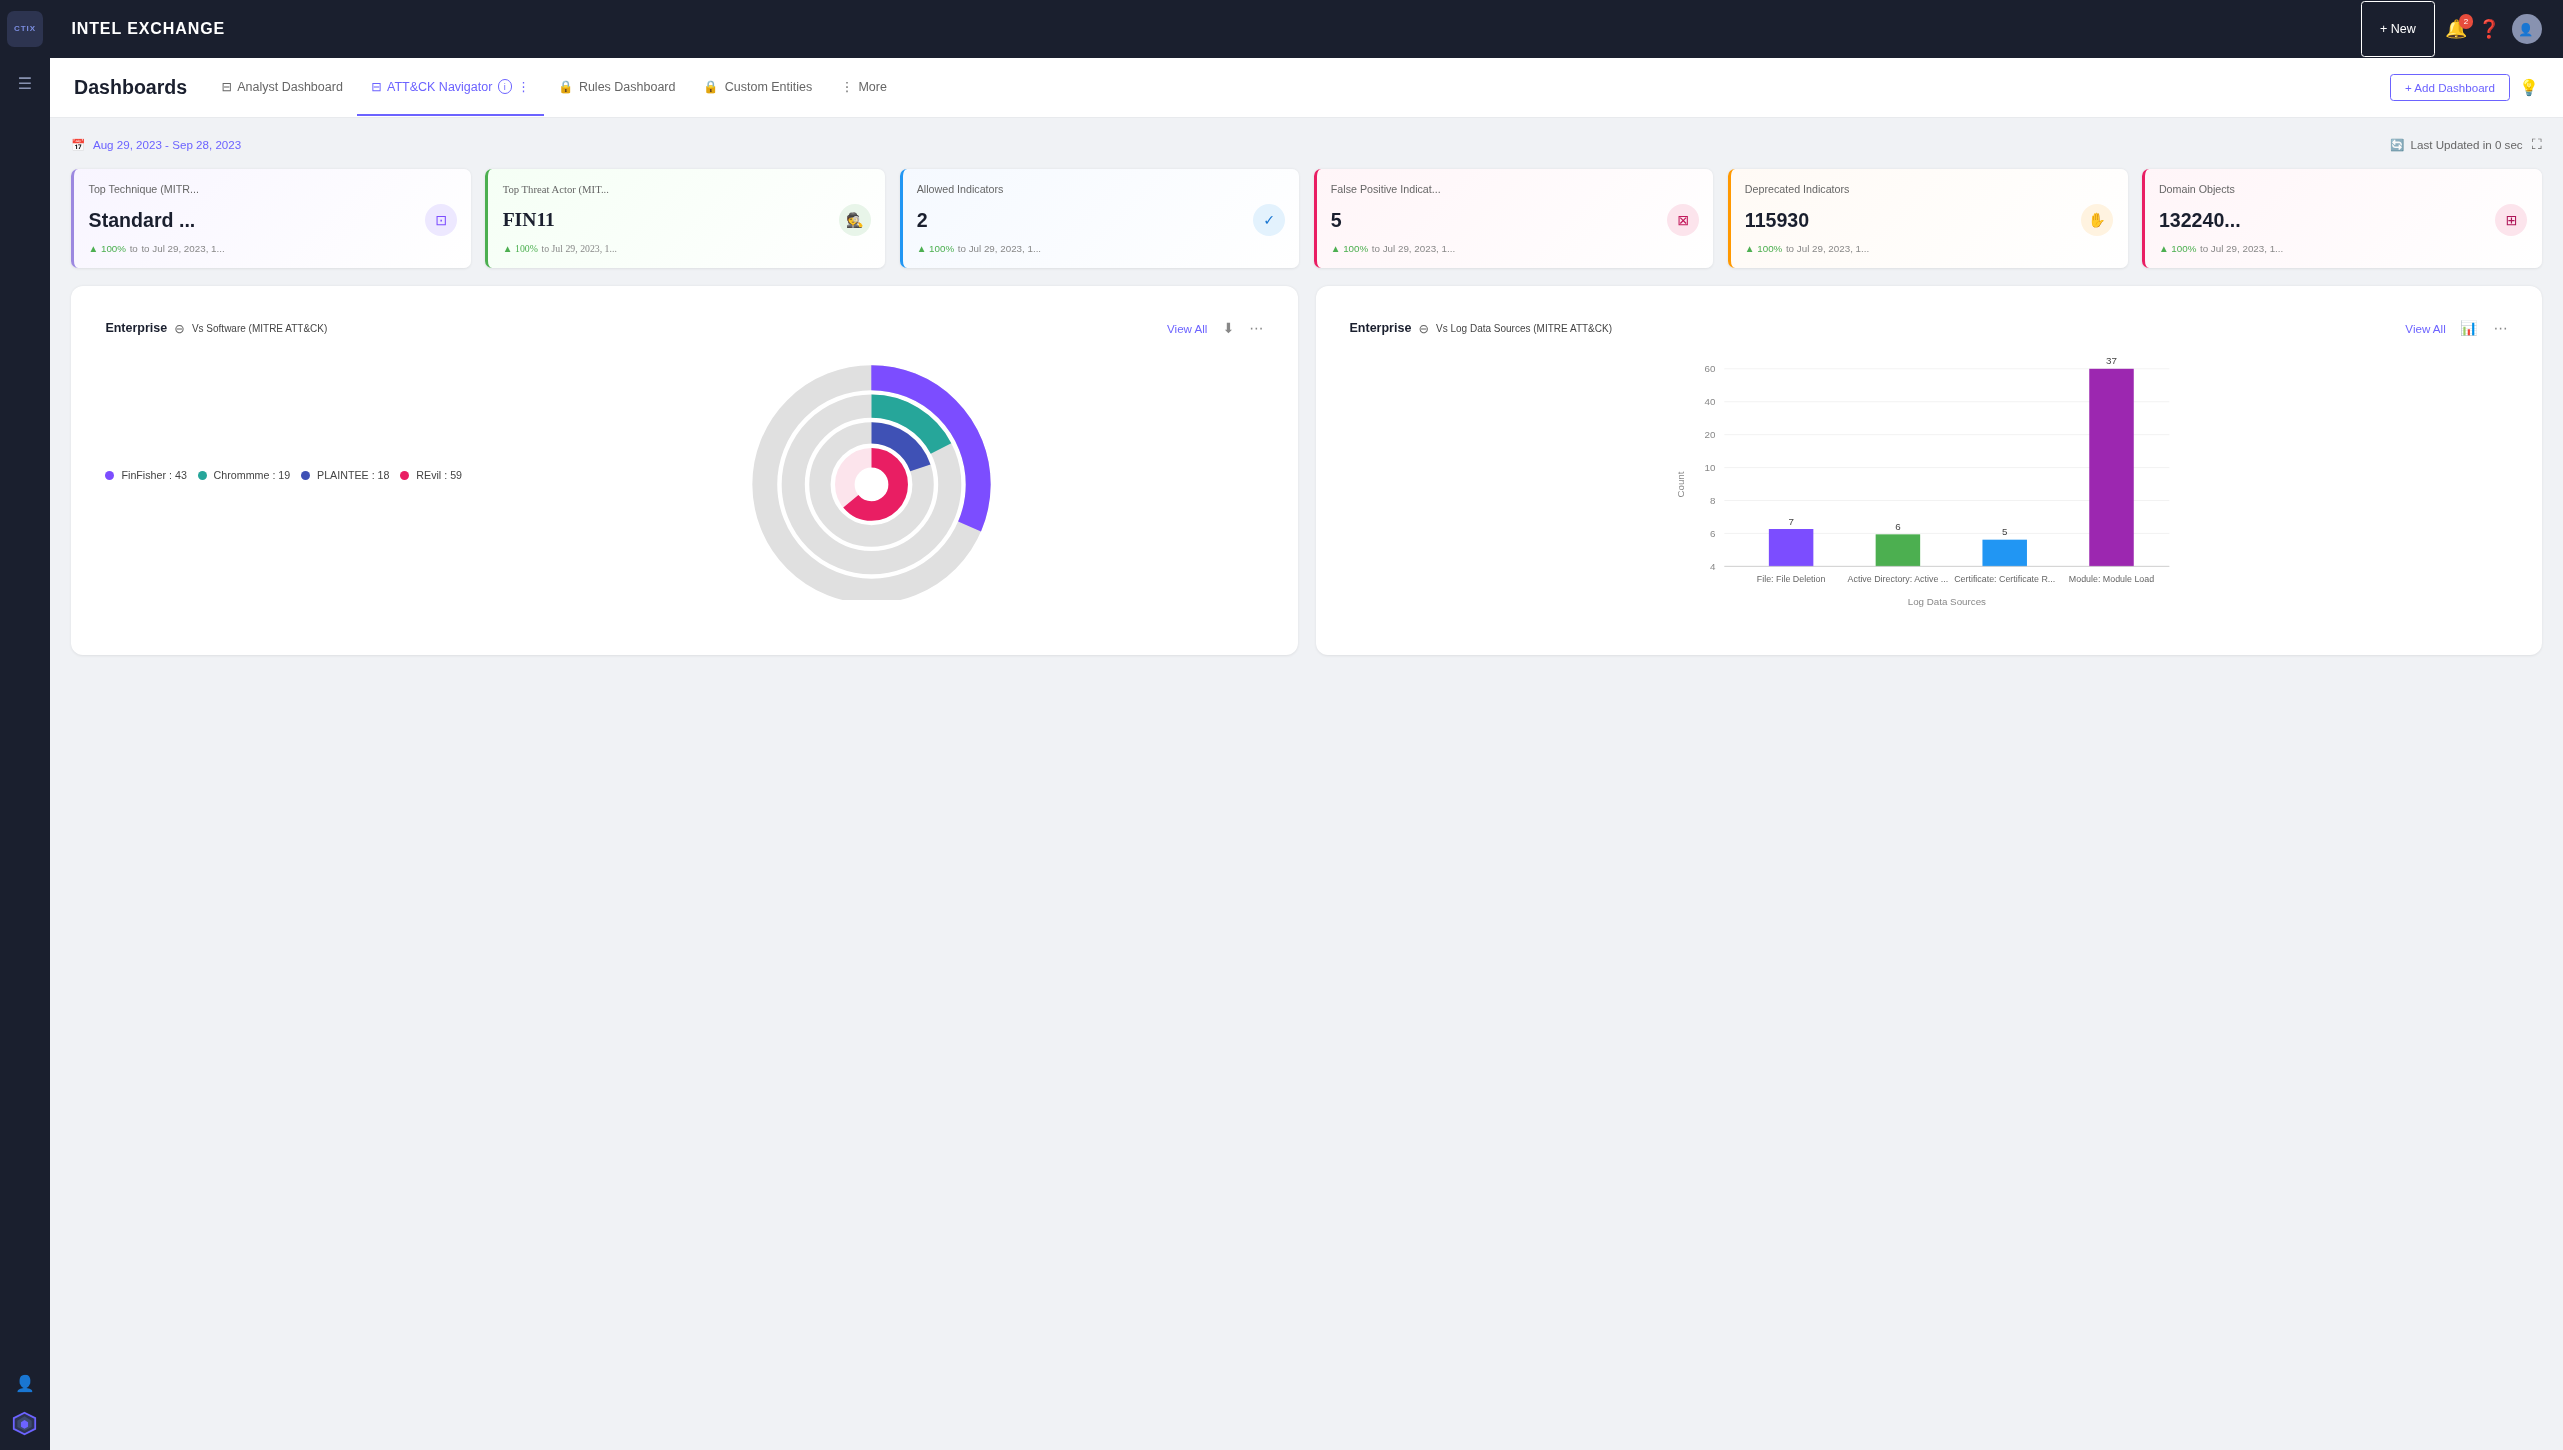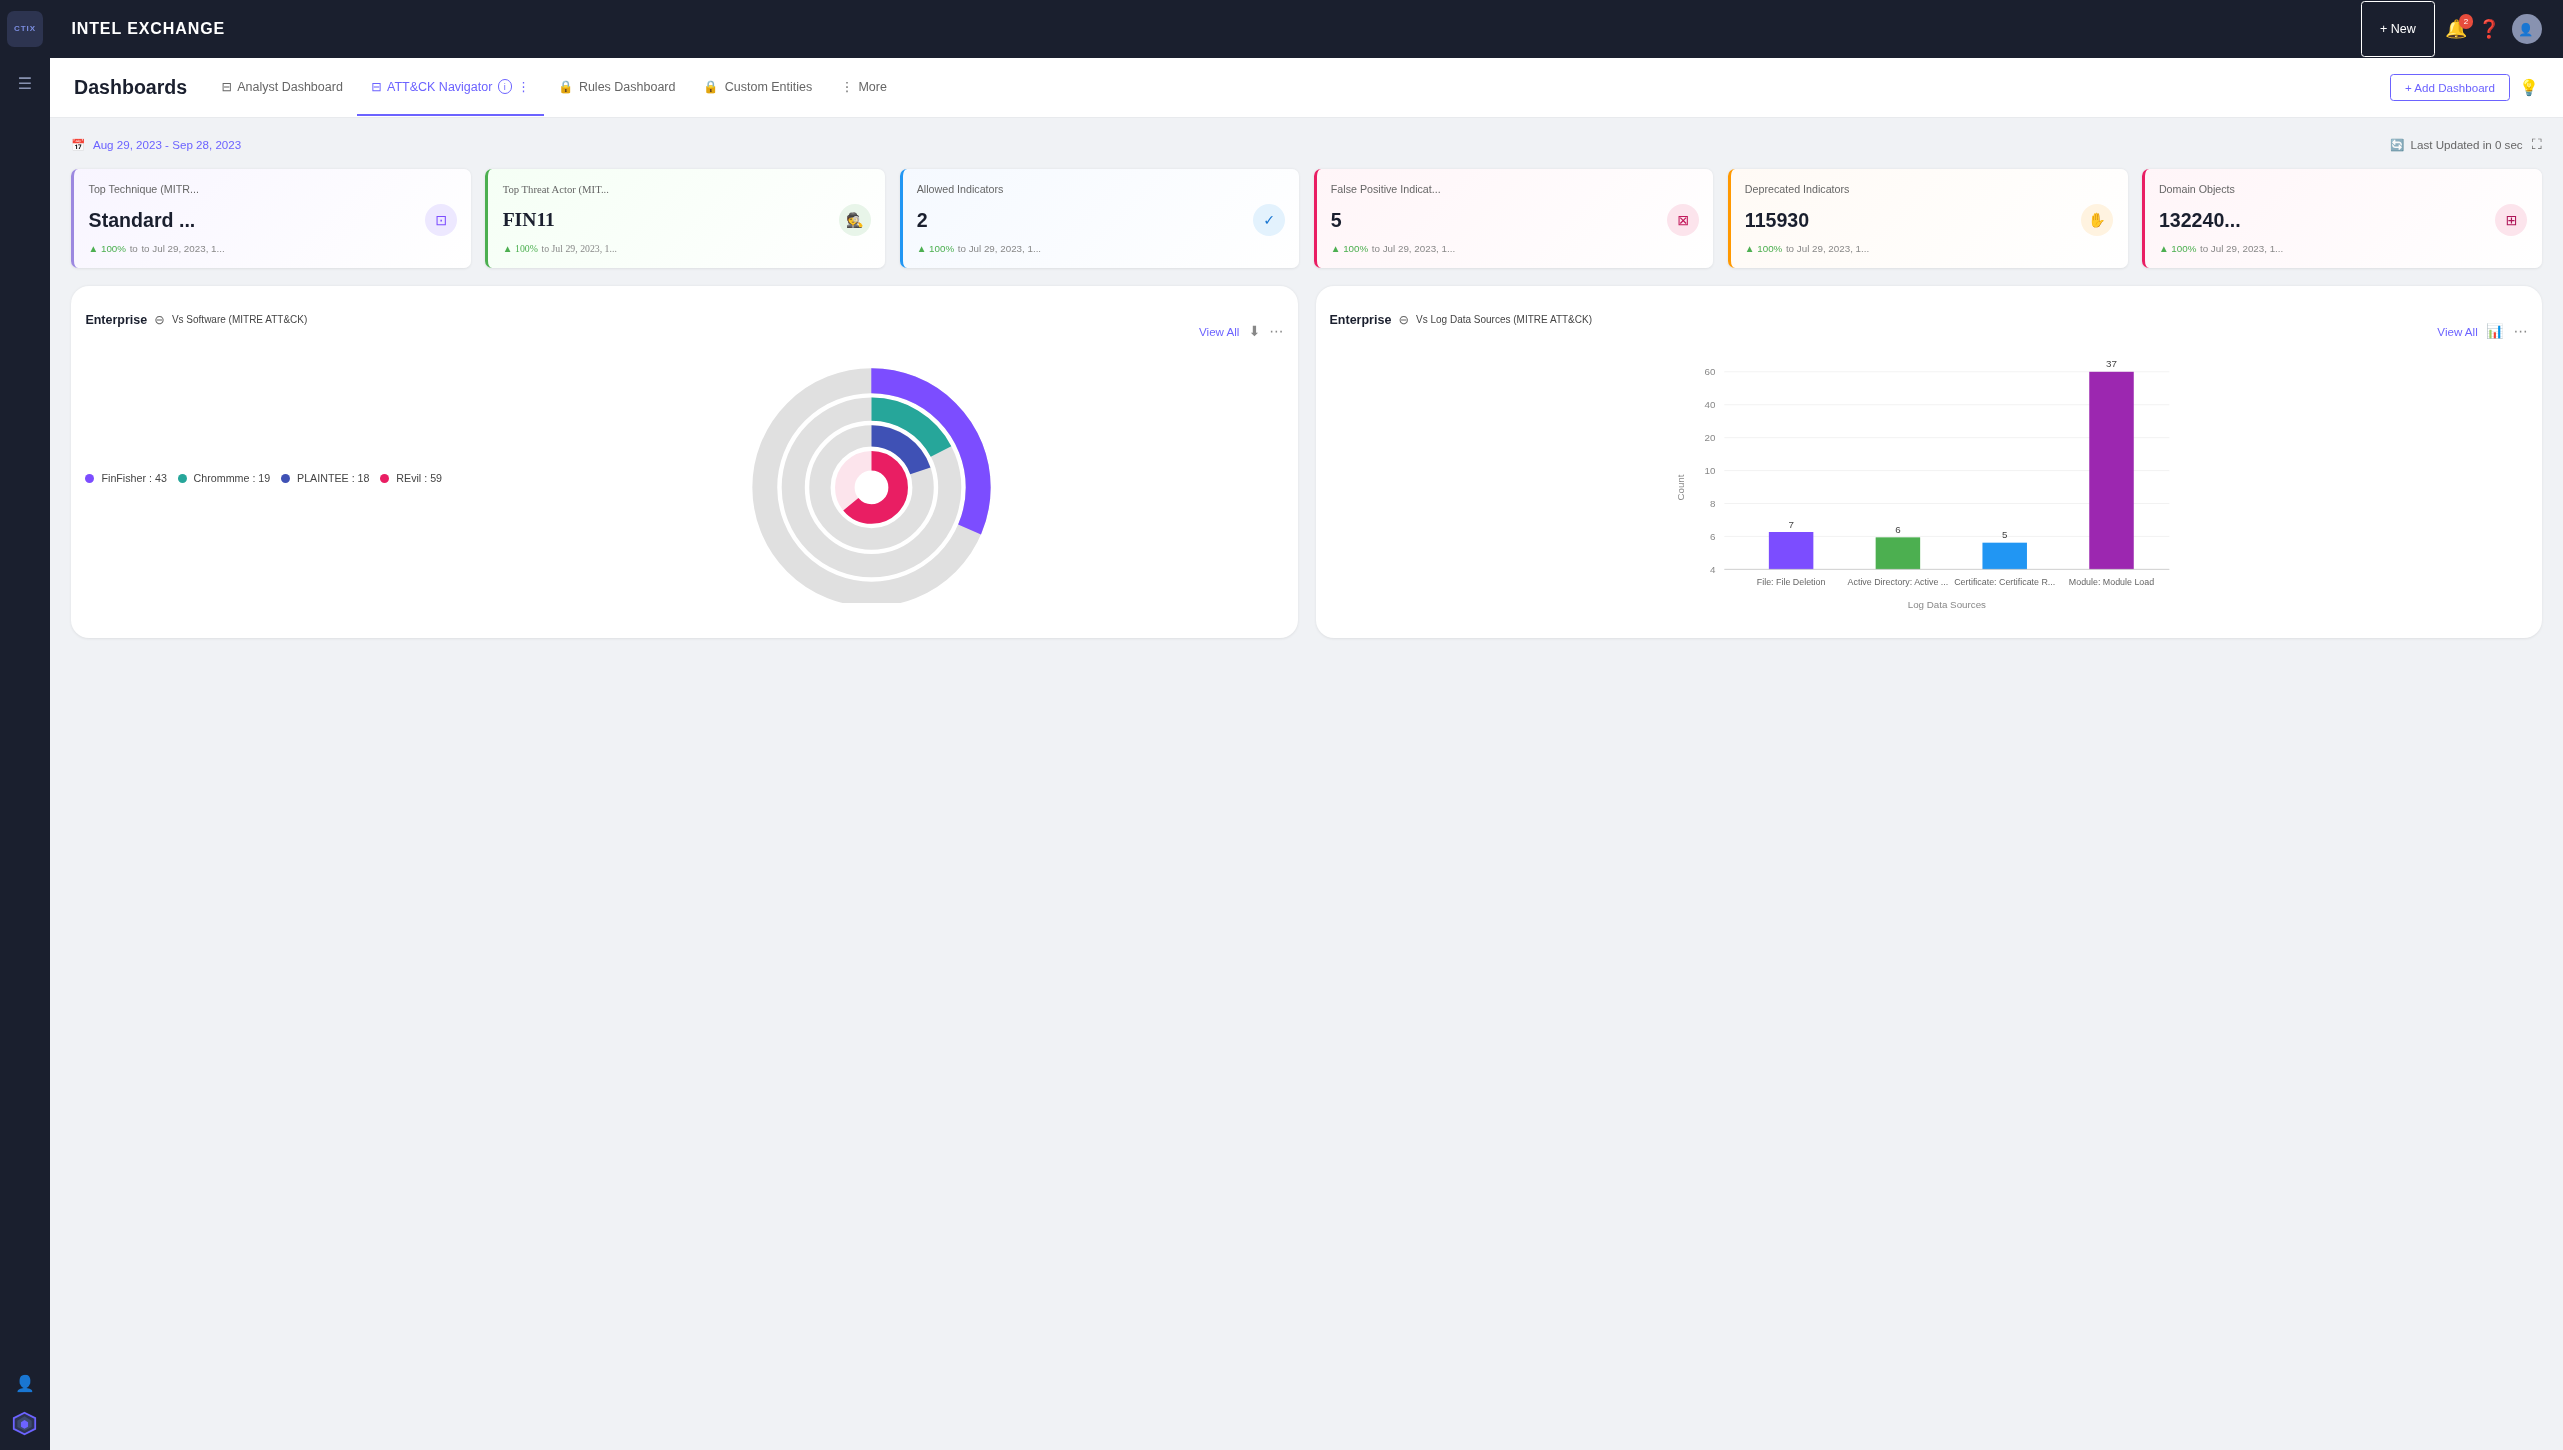--- a/index.html
+++ b/index.html
@@ -313,22 +313,22 @@
     }
 
     
     .charts-row {
       display: grid;
       grid-template-columns: 1fr 1fr;
       gap: 18px;
     }
     .chart-card {
       background: white;
-      border-radius: 18px;
-      padding: 14px;
+      border-radius: 12px;
+      padding: 34px;
       box-shadow: 0 0.9px 2.7px rgba(0,0,0,0.08);
     }
     .chart-header {
       display: flex;
       align-items: center;
       justify-content: space-between;
       margin-bottom: 14.2px;
     }
     .chart-title-area {
       display: flex;
@@ -340,22 +340,21 @@
       font-weight: 600;
       color: #1a1f2e;
     }
     .chart-subtitle {
       font-size: 10px;
       color: #444;
     }
     .chart-actions {
       display: flex;
       align-items: center;
-      gap: 9px;
-      margin-top: 23px;
+      gap: 15px;
     }
     .view-all-link {
       color: #6c63ff;
       font-size: 11.6px;
       cursor: pointer;
       text-decoration: none;
     }
     .chart-action-icon {
       color: #888;
       font-size: 14.2px;

